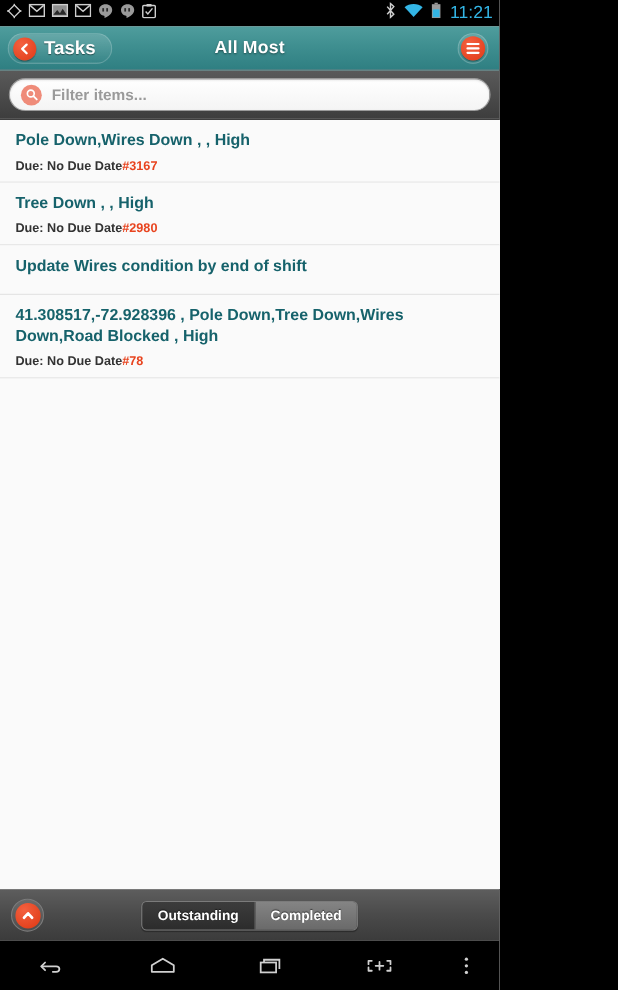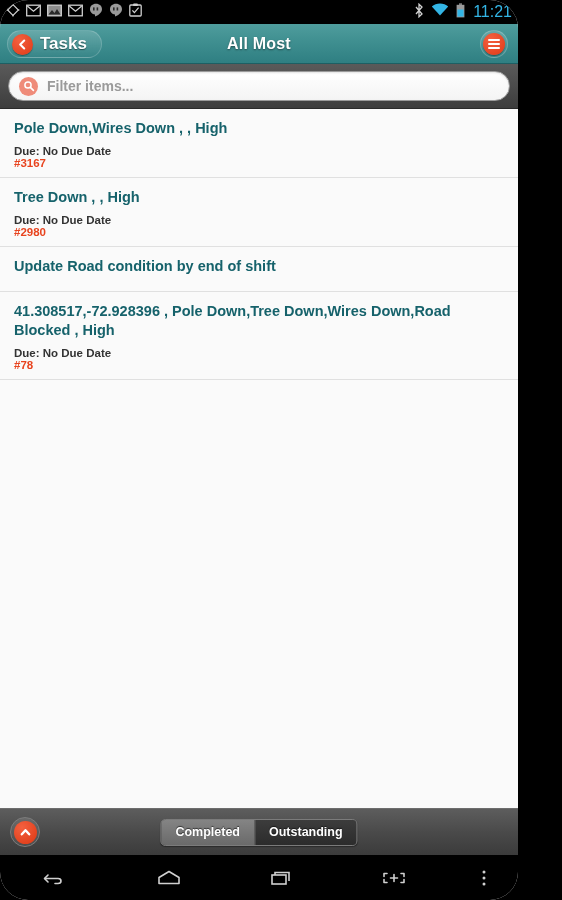--- a/index.html
+++ b/index.html
@@ -7,25 +7,24 @@
   html, body {
     width: 562px;
     height: 900px;
     background: #000;
     font-family: "Liberation Sans", sans-serif;
     overflow: hidden;
   }
 
   #app {
     position: relative;
-    width: 518px;
+    width: 454px;
     height: 900px;
     background: #f7f7f7;
     overflow: hidden;
-    border-radius: 28px;
   }
 
   
   .status-bar {
     height: 24px;
     background: #000;
     display: flex;
     align-items: center;
     padding: 0 6px;
     position: relative;
@@ -172,21 +171,20 @@
   .task-title {
     color: #16626b;
     font-size: 14.5px;
     font-weight: bold;
     line-height: 19px;
     margin-bottom: 7px;
   }
   .task-meta {
     display: flex;
     align-items: baseline;
-    flex-direction: column;
   }
   .task-due {
     color: #333333;
     font-size: 11.5px;
     font-weight: bold;
   }
   .task-id {
     color: #e8441f;
     font-size: 11.5px;
     font-weight: bold;
@@ -444,21 +442,21 @@
 
     <div class="task-row">
       <div class="task-title">Tree Down , , High</div>
       <div class="task-meta">
         <span class="task-due">Due: No Due Date</span>
         <span class="task-id">#2980</span>
       </div>
     </div>
 
     <div class="task-row">
-      <div class="task-title">Update Road condition by end of shift</div>
+      <div class="task-title">Update Wires condition by end of shift</div>
     </div>
 
     <div class="task-row">
       <div class="task-title">41.308517,-72.928396 , Pole Down,Tree Down,Wires Down,Road Blocked , High</div>
       <div class="task-meta">
         <span class="task-due">Due: No Due Date</span>
         <span class="task-id">#78</span>
       </div>
     </div>
 
@@ -468,22 +466,22 @@
 
   <div class="bottom-bar">
     <div class="sort-toggle">
       <span class="sort-toggle-circle">
         <svg width="13" height="13" viewBox="0 0 13 13">
           <path d="M2.8 8.3 L6.5 4.3 L10.2 8.3" fill="none" stroke="#fff" stroke-width="2.4" stroke-linecap="round" stroke-linejoin="round"></path>
         </svg>
       </span>
     </div>
     <div class="segmented">
+      <div class="seg active">Outstanding</div>
       <div class="seg">Completed</div>
-      <div class="seg active">Outstanding</div>
     </div>
   </div>
 
   <div class="nav-bar">
     <div class="nav-btn">
       <svg width="26" height="20" viewBox="0 0 26 20">
         <path d="M5 7 L1.5 10.5 L5 14" fill="none" stroke="#d0d0d0" stroke-width="1.6" stroke-linecap="round" stroke-linejoin="round"></path>
         <path d="M1.8 10.5 L15 10.5 C19 10.5 19 15.5 15 15.5 L12 15.5" fill="none" stroke="#d0d0d0" stroke-width="1.6" stroke-linecap="round" stroke-linejoin="round"></path>
       </svg>
     </div>

